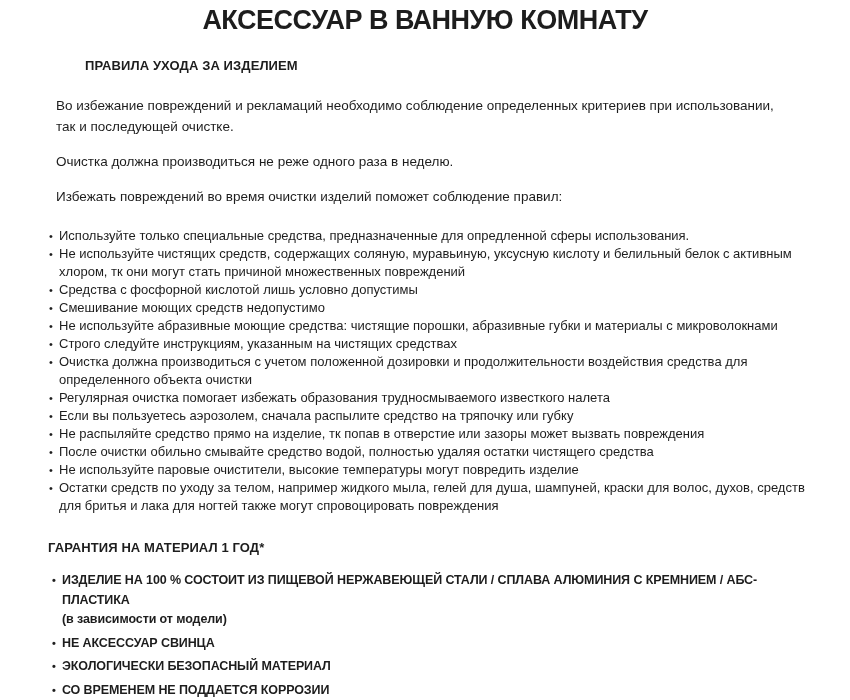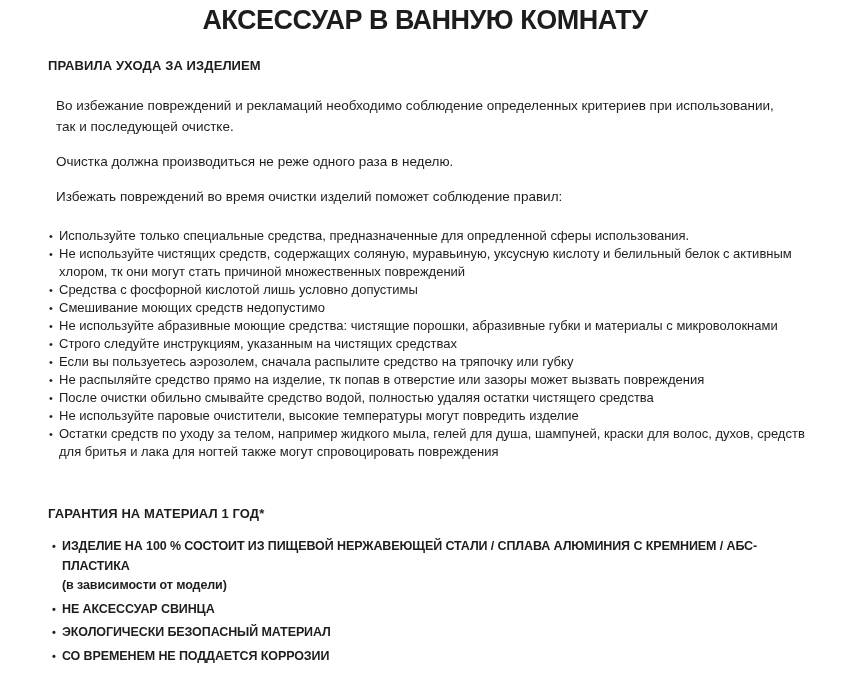--- a/index.html
+++ b/index.html
@@ -26,22 +26,22 @@
   }
   .content {
     padding: 0 30px 0 48px;
   }
   .section-heading {
     font-size: 13px;
     font-weight: bold;
     margin: 0;
     letter-spacing: 0.1px;
   }
-  .care-heading { margin-top: 22px; }
-  .warranty-heading { margin-top: 45px; }
+  .care-heading { margin-top: 22px; margin-left: 37px; }
+  .warranty-heading { margin-top: 25px; }
   .para {
     font-size: 13.5px;
     line-height: 21px;
     margin: 8px;
     max-width: 724px;
   }
   .para-1 { margin-top: 22px; }
   .para-2 { margin-top: 14px; }
   .para-3 { margin-top: 14px; }
   .rules-list {
@@ -116,21 +116,23 @@
         <li class="rule-item">Не используйте чистящих средств, содержащих соляную, муравьиную, уксусную кислоту и белильный белок с активным хлором, тк они могут стать причиной множественных повреждений</li>
 
         <li class="rule-item">Средства с фосфорной кислотой лишь условно допустимы</li>
 
         <li class="rule-item">Смешивание моющих средств недопустимо</li>
 
         <li class="rule-item">Не используйте абразивные моющие средства: чистящие порошки, абразивные губки и материалы с микроволокнами</li>
 
         <li class="rule-item">Строго следуйте инструкциям, указанным на чистящих средствах</li>
 
+        <li class="rule-item">Очистка должна производиться с учетом положенной дозировки и продолжительности воздействия средства для определенного объекта очистки</li>
 
+        <li class="rule-item">Регулярная очистка помогает избежать образования трудносмываемого известкого налета</li>
 
         <li class="rule-item">Если вы пользуетесь аэрозолем, сначала распылите средство на тряпочку или губку</li>
 
         <li class="rule-item">Не распыляйте средство прямо на изделие, тк попав в отверстие или зазоры может вызвать повреждения</li>
 
         <li class="rule-item">После очистки обильно смывайте средство водой, полностью удаляя остатки чистящего средства</li>
 
         <li class="rule-item">Не используйте паровые очистители, высокие температуры могут повредить изделие</li>
 
         <li class="rule-item">Остатки средств по уходу за телом, например жидкого мыла, гелей для душа, шампуней, краски для волос, духов, средств для бритья и лака для ногтей также могут спровоцировать повреждения</li>

